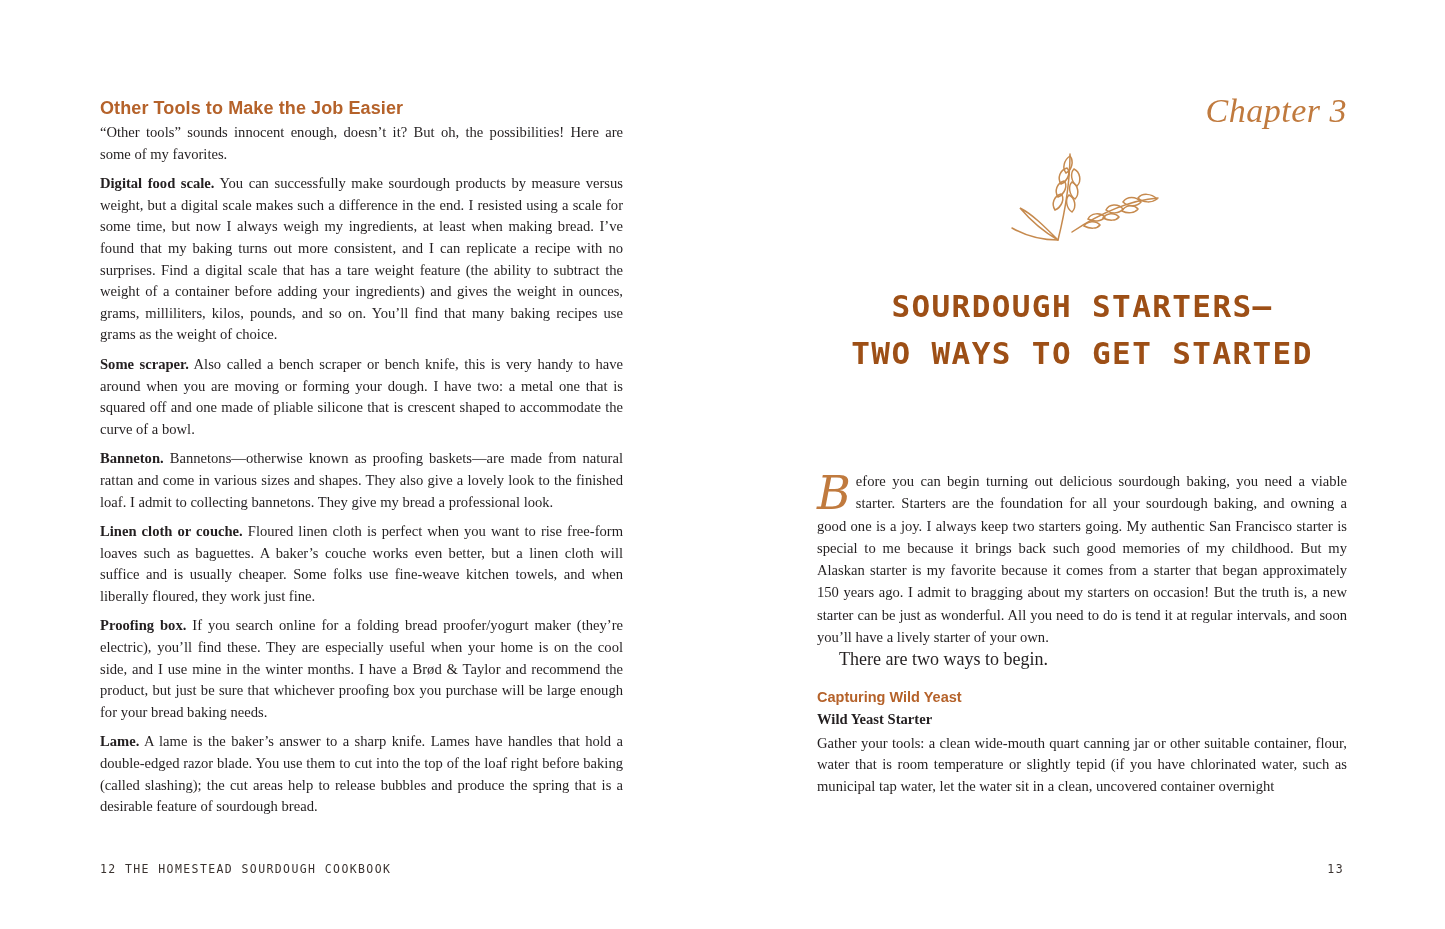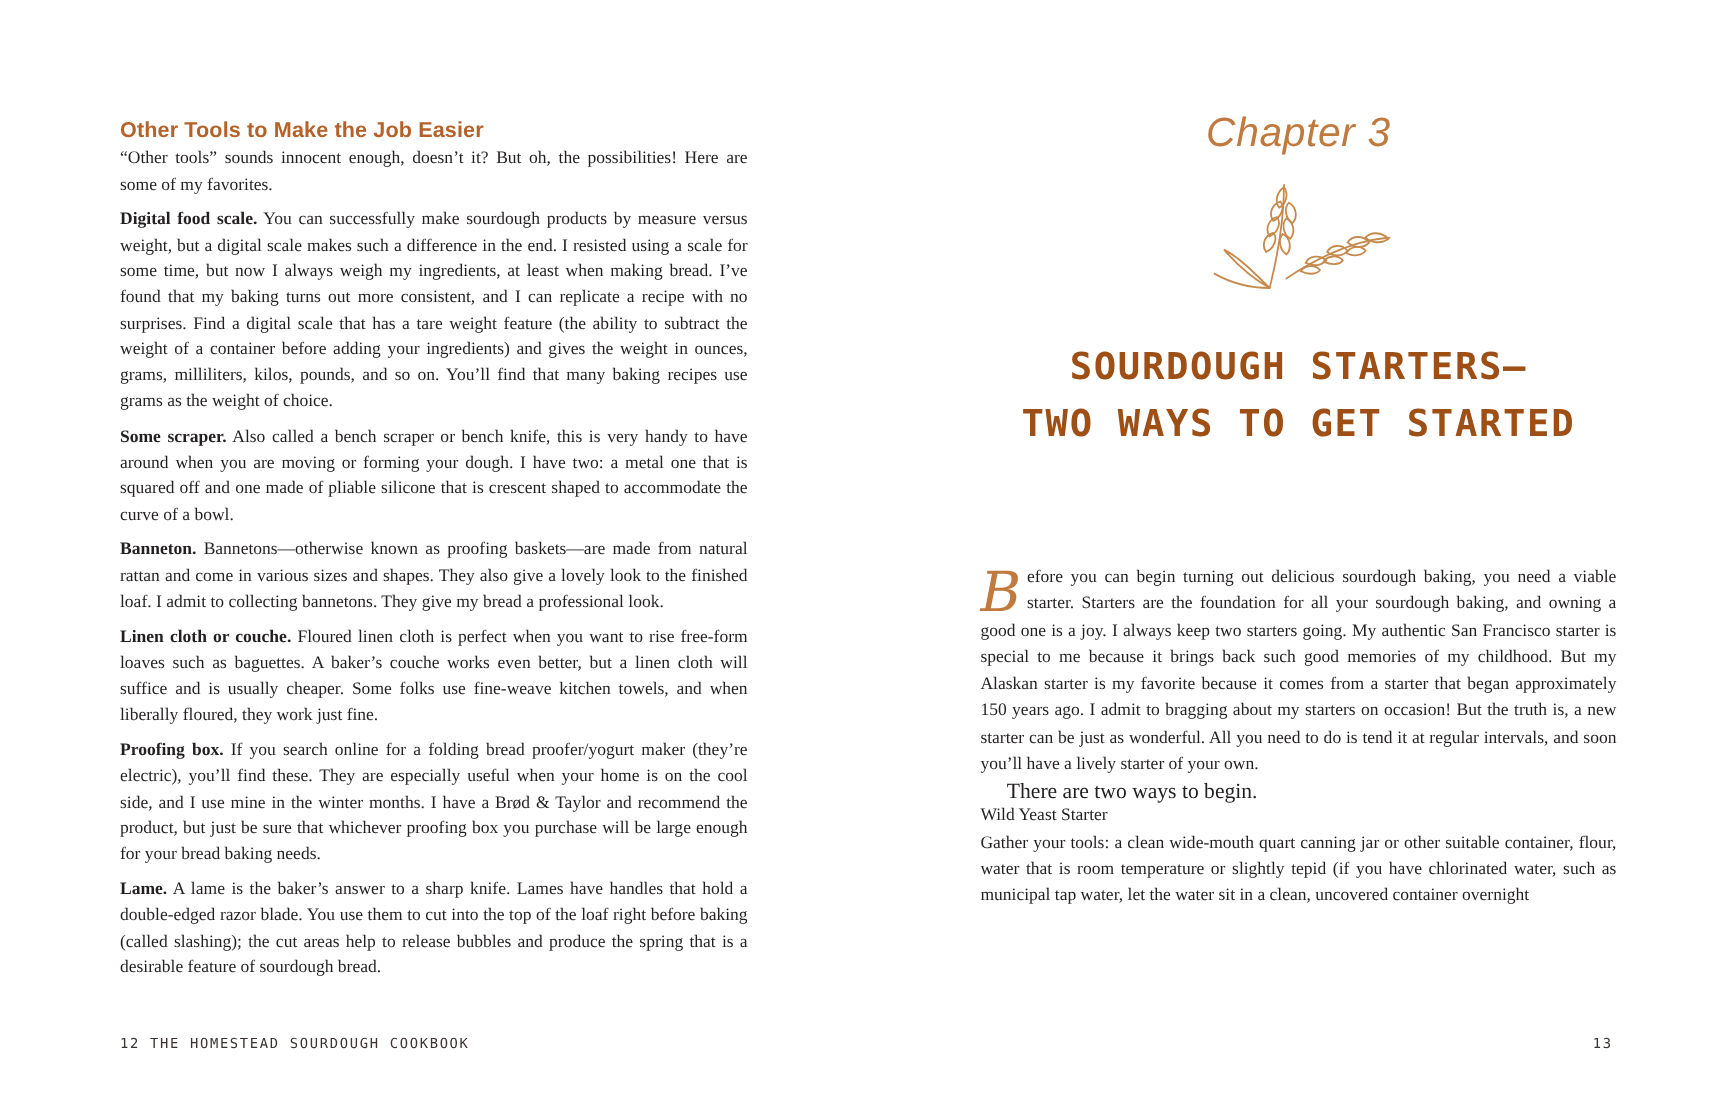--- a/index.html
+++ b/index.html
@@ -67,22 +67,22 @@
     top: 0;
     width: 530px;
     height: 929px;
   }
 
   .chapter-script {
     position: absolute;
     top: 92px;
     left: 0;
     width: 530px;
-    text-align: center;
-    font-family: Liberation Sans, sans-serif;
+    text-align: right;
+    font-family: Liberation Serif, serif;
     font-style: italic;
     font-size: 34px;
     color: #c07a3e;
     letter-spacing: 0.5px;
   }
 
   .wheat-art {
     position: absolute;
     top: 140px;
     left: 0;
@@ -139,21 +139,21 @@
   }
 
   .sub-head {
     font-family: "Liberation Sans", sans-serif;
     font-weight: bold;
     font-size: 14.5px;
     color: #b5622a;
     margin: 18px 0 6px 0;
   }
   .sub-sub-head {
-    font-weight: normal;
+    font-weight: bold;
     font-size: 14.6px;
     margin: 0 0 5px 0;
   }
 
   
   .folio {
     position: absolute;
     bottom: 53px;
     font-family: "DejaVu Sans Mono", monospace;
     font-size: 11.5px;
@@ -244,20 +244,21 @@
         <span class="line2">TWO WAYS TO GET STARTED</span>
       </h1>
 
       <div class="body-right">
         <p class="dropcap-para">
           <span class="dropcap">B</span><span>efore you can begin turning out delicious sourdough baking, you need a viable starter. Starters are the foundation for all your sourdough baking, and owning a good one is a joy. I always keep two starters going. My authentic San Francisco starter is special to me because it brings back such good memories of my childhood. But my Alaskan starter is my favorite because it comes from a starter that began approximately 150 years ago. I admit to bragging about my starters on occasion! But the truth is, a new starter can be just as wonderful. All you need to do is tend it at regular intervals, and soon you’ll have a lively starter of your own.</span>
         </p>
 
         <p class="indent-para">There are two ways to begin.</p>
 
+        <h2 class="sub-head">Capturing Wild Yeast</h2>
 
         <h3 class="sub-sub-head">Wild Yeast Starter</h3>
 
         <p class="body">Gather your tools: a clean wide-mouth quart canning jar or other suitable container, flour, water that is room temperature or slightly tepid (if you have chlorinated water, such as municipal tap water, let the water sit in a clean, uncovered container overnight</p>
       </div>
 
     </div>
 
     <div class="folio folio-right">13</div>
   </div>

